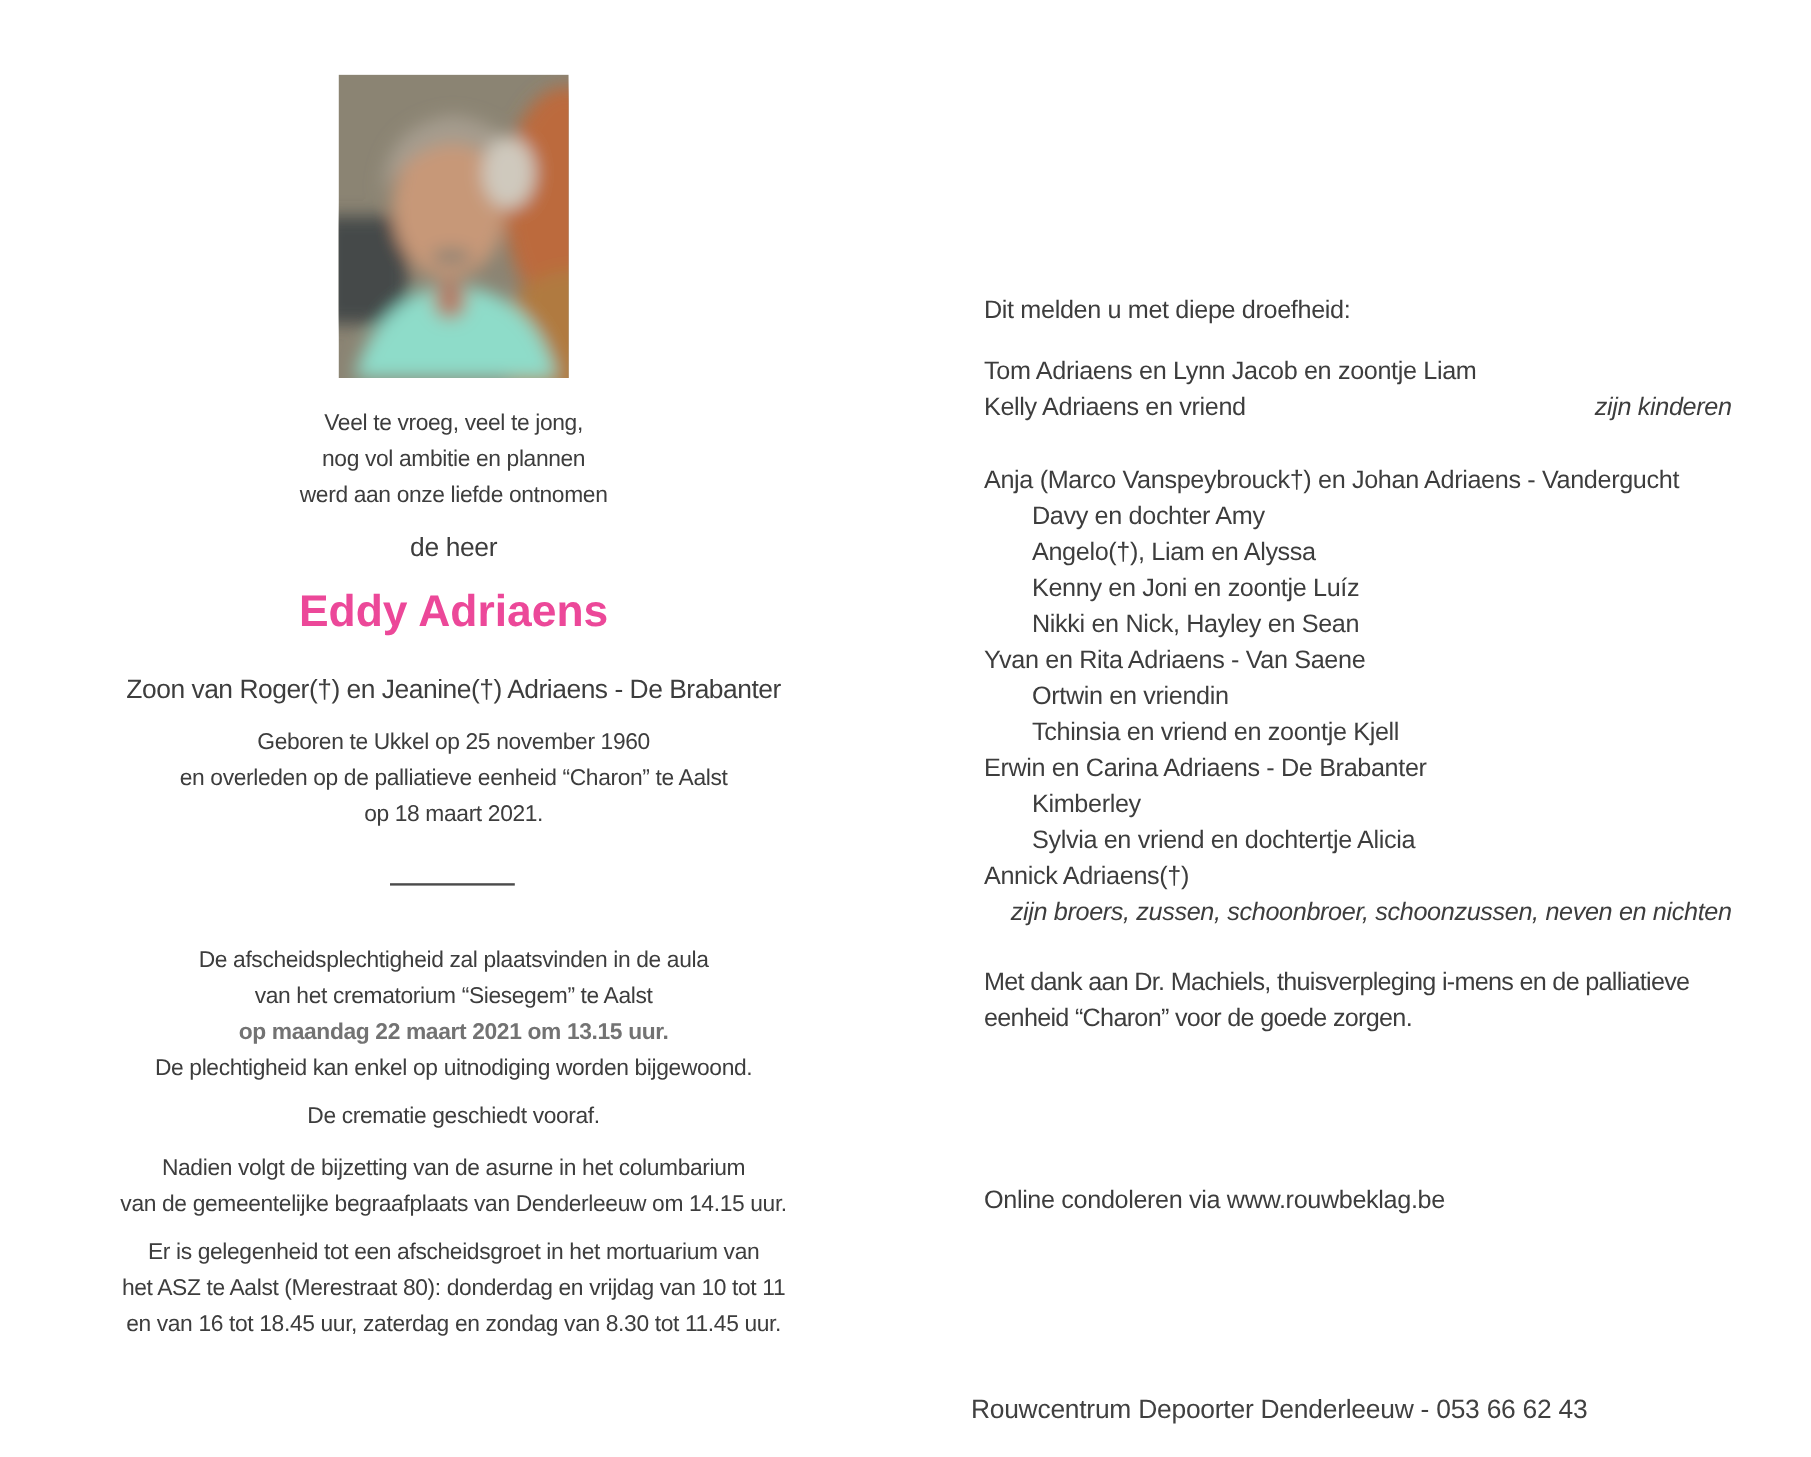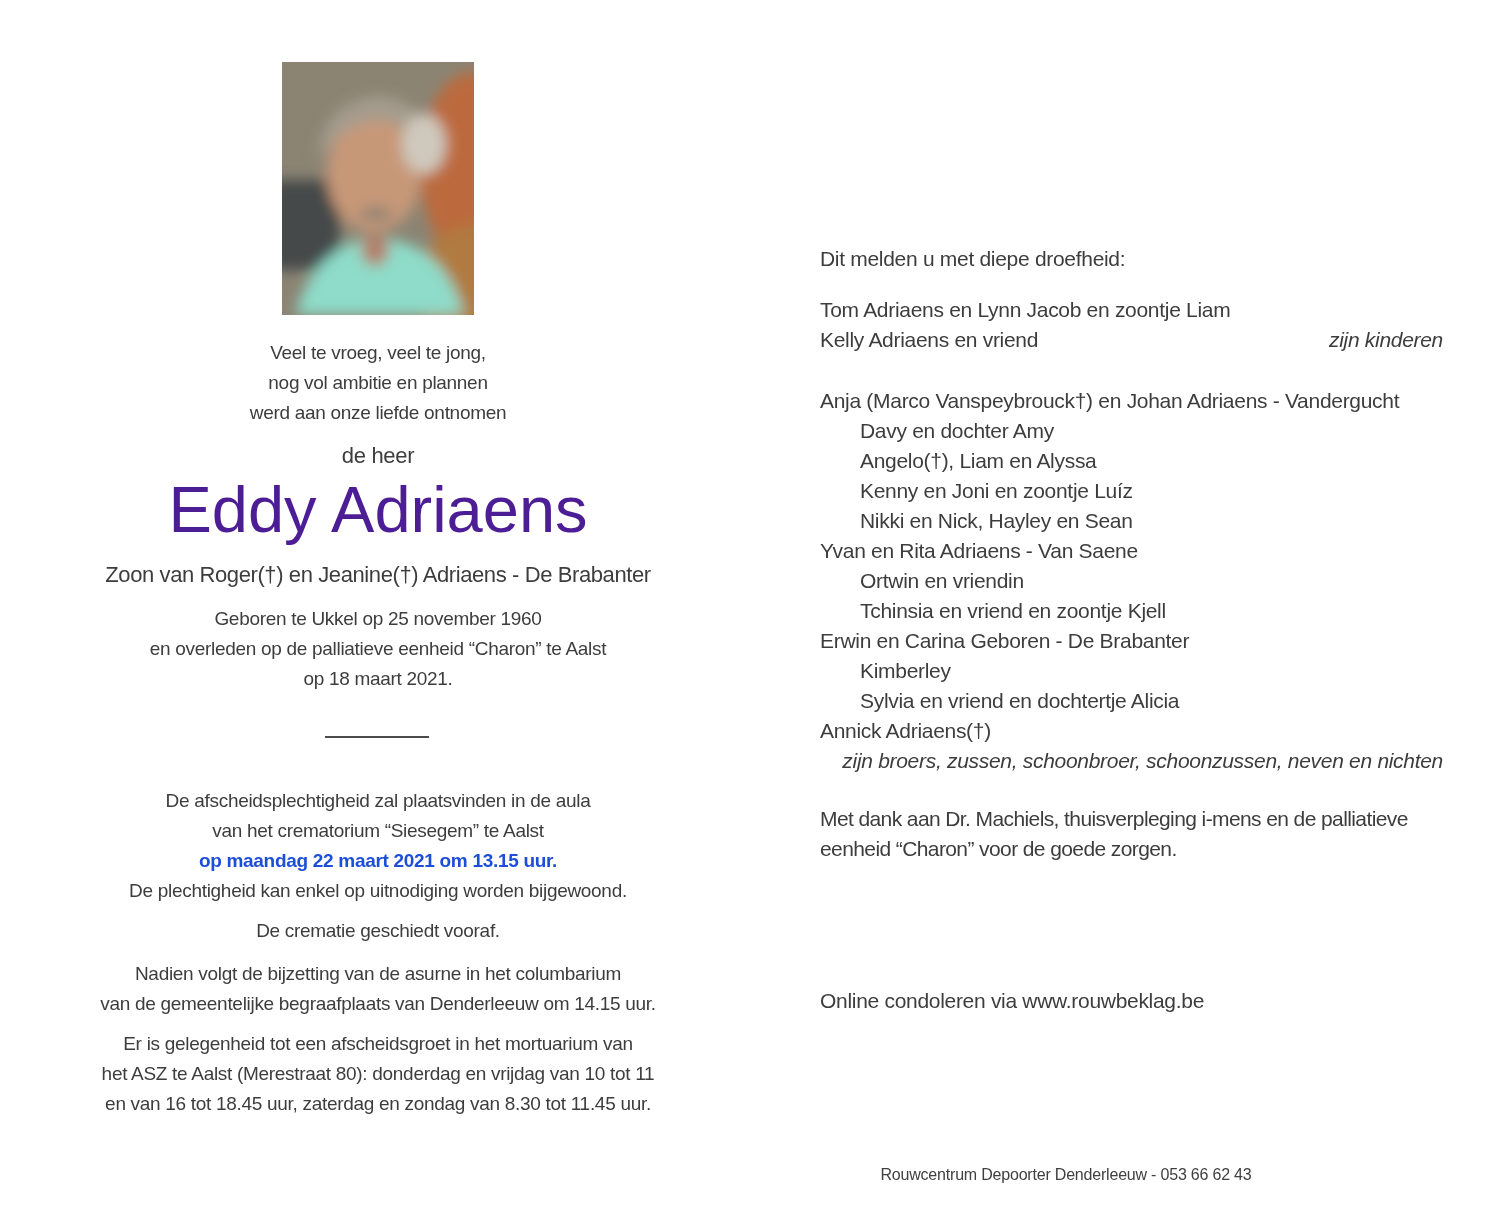--- a/index.html
+++ b/index.html
@@ -12,37 +12,37 @@
     overflow:hidden;
   }
   .abs{position:absolute;}
   
   .left-col-block{left:40px;width:676px;text-align:center;}
   .line{font-size:19px;line-height:30px;letter-spacing:-0.3px;white-space:nowrap;}
   .photo{left:282px;top:62px;width:192px;height:253px;overflow:hidden;}
   .photo svg{display:block;}
   .intro{font-size:22px;line-height:30px;}
   .deceased-name{
-    font-size:65px;line-height:64px;font-weight:400;
-    letter-spacing:0px;color:#4c1d95;white-space:nowrap;
+    font-size:37px;line-height:64px;font-weight:700;
+    letter-spacing:0px;color:#ec4899;white-space:nowrap;
   }
   .lineage{font-size:22px;line-height:30px;letter-spacing:-0.4px;white-space:nowrap;}
   .divider{left:325px;top:736px;width:104px;border-top:2px solid #4b4b4b;height:0;}
-  .bold-line{font-weight:700;color:#1d4ed8;}
+  .bold-line{font-weight:700;color:#737373;}
   
   .right-col{left:820px;width:623px;}
   .rline{font-size:21px;line-height:30px;letter-spacing:-0.3px;white-space:nowrap;}
   .row-split{display:flex;justify-content:space-between;align-items:baseline;}
   .italic{font-style:italic;text-align:center;}
   .indent{padding-left:40px;}
   .role-line{text-align:right;white-space:nowrap;}
   .thanks .rline{letter-spacing:-0.6px;}
   .footer{
     left:690px;top:1163px;width:752px;text-align:center;
-    font-size:16px;line-height:24px;letter-spacing:-0.2px;white-space:nowrap;
+    font-size:22px;line-height:24px;letter-spacing:-0.2px;white-space:nowrap;
     color:#404040;
   }
 </style>
 </head>
 <body>
 
 <div class="page">
 
   <div class="abs photo">
     <svg width="192" height="253" viewBox="0 0 192 253" xmlns="http://www.w3.org/2000/svg">
@@ -128,21 +128,21 @@
 
   <div class="abs right-col" style="top:386px">
     <div class="rline">Anja (Marco Vanspeybrouck†) en Johan Adriaens - Vandergucht</div>
     <div class="rline indent">Davy en dochter Amy</div>
     <div class="rline indent">Angelo(†), Liam en Alyssa</div>
     <div class="rline indent">Kenny en Joni en zoontje Luíz</div>
     <div class="rline indent">Nikki en Nick, Hayley en Sean</div>
     <div class="rline">Yvan en Rita Adriaens - Van Saene</div>
     <div class="rline indent">Ortwin en vriendin</div>
     <div class="rline indent">Tchinsia en vriend en zoontje Kjell</div>
-    <div class="rline">Erwin en Carina Geboren - De Brabanter</div>
+    <div class="rline">Erwin en Carina Adriaens - De Brabanter</div>
     <div class="rline indent">Kimberley</div>
     <div class="rline indent">Sylvia en vriend en dochtertje Alicia</div>
     <div class="rline">Annick Adriaens(†)</div>
     <div class="rline italic role-line">zijn broers, zussen, schoonbroer, schoonzussen, neven en nichten</div>
   </div>
 
   <div class="abs right-col thanks" style="top:804px">
     <div class="rline">Met dank aan Dr. Machiels, thuisverpleging i-mens en de palliatieve</div>
     <div class="rline">eenheid “Charon” voor de goede zorgen.</div>
   </div>

